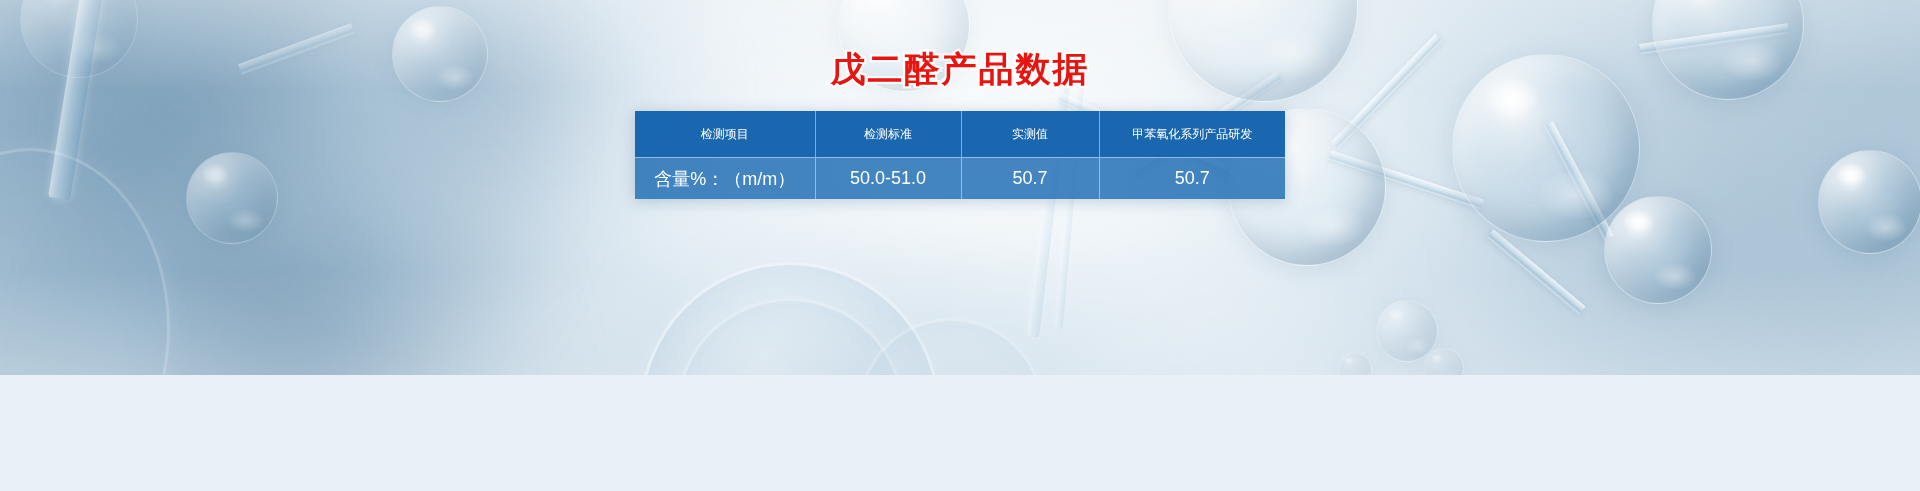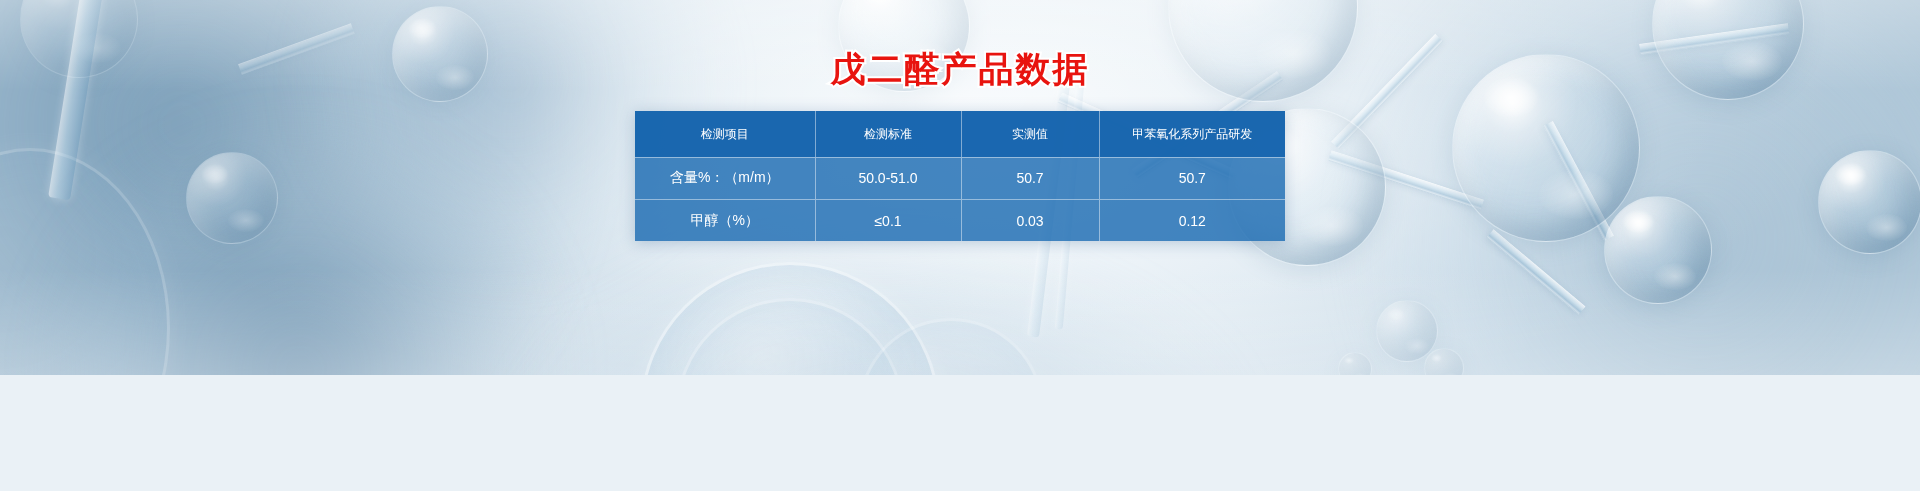--- a/index.html
+++ b/index.html
@@ -149,21 +149,21 @@
     font-size:12px;
     background:rgba(20,99,173,.88);
     border-top:none;
     border-left:none;
     border-right:none;
     border-bottom:1px solid rgba(255,255,255,.45);
   }
   #data-table thead tr th + th { border-left:1px solid rgba(255,255,255,.45); }
   #data-table td {
     height:42px;
-    font-size:14px;
+    font-size:18px;
     border-left:none;
     border-right:none;
   }
   #data-table tbody tr td + td { border-left:1px solid rgba(255,255,255,.45); }
   #data-table tbody tr:last-child td { border-bottom:none; }
   #data-table col.c1 { width:180px; }
   #data-table col.c2 { width:146px; }
   #data-table col.c3 { width:138px; }
   #data-table col.c4 { width:186px; }
 </style>
@@ -231,23 +231,17 @@
           <th>甲苯氧化系列产品研发</th>
         </tr>
       </thead>
       <tbody>
         <tr>
           <td>含量%：（m/m）</td>
           <td>50.0-51.0</td>
           <td>50.7</td>
           <td>50.7</td>
         </tr>
-        <tr>
-          <td>甲醇（%）</td>
-          <td>≤0.1</td>
-          <td>0.03</td>
-          <td>0.12</td>
-        </tr>
       </tbody>
     </table>
 
   </div>
 </div>
 
 </body></html>

